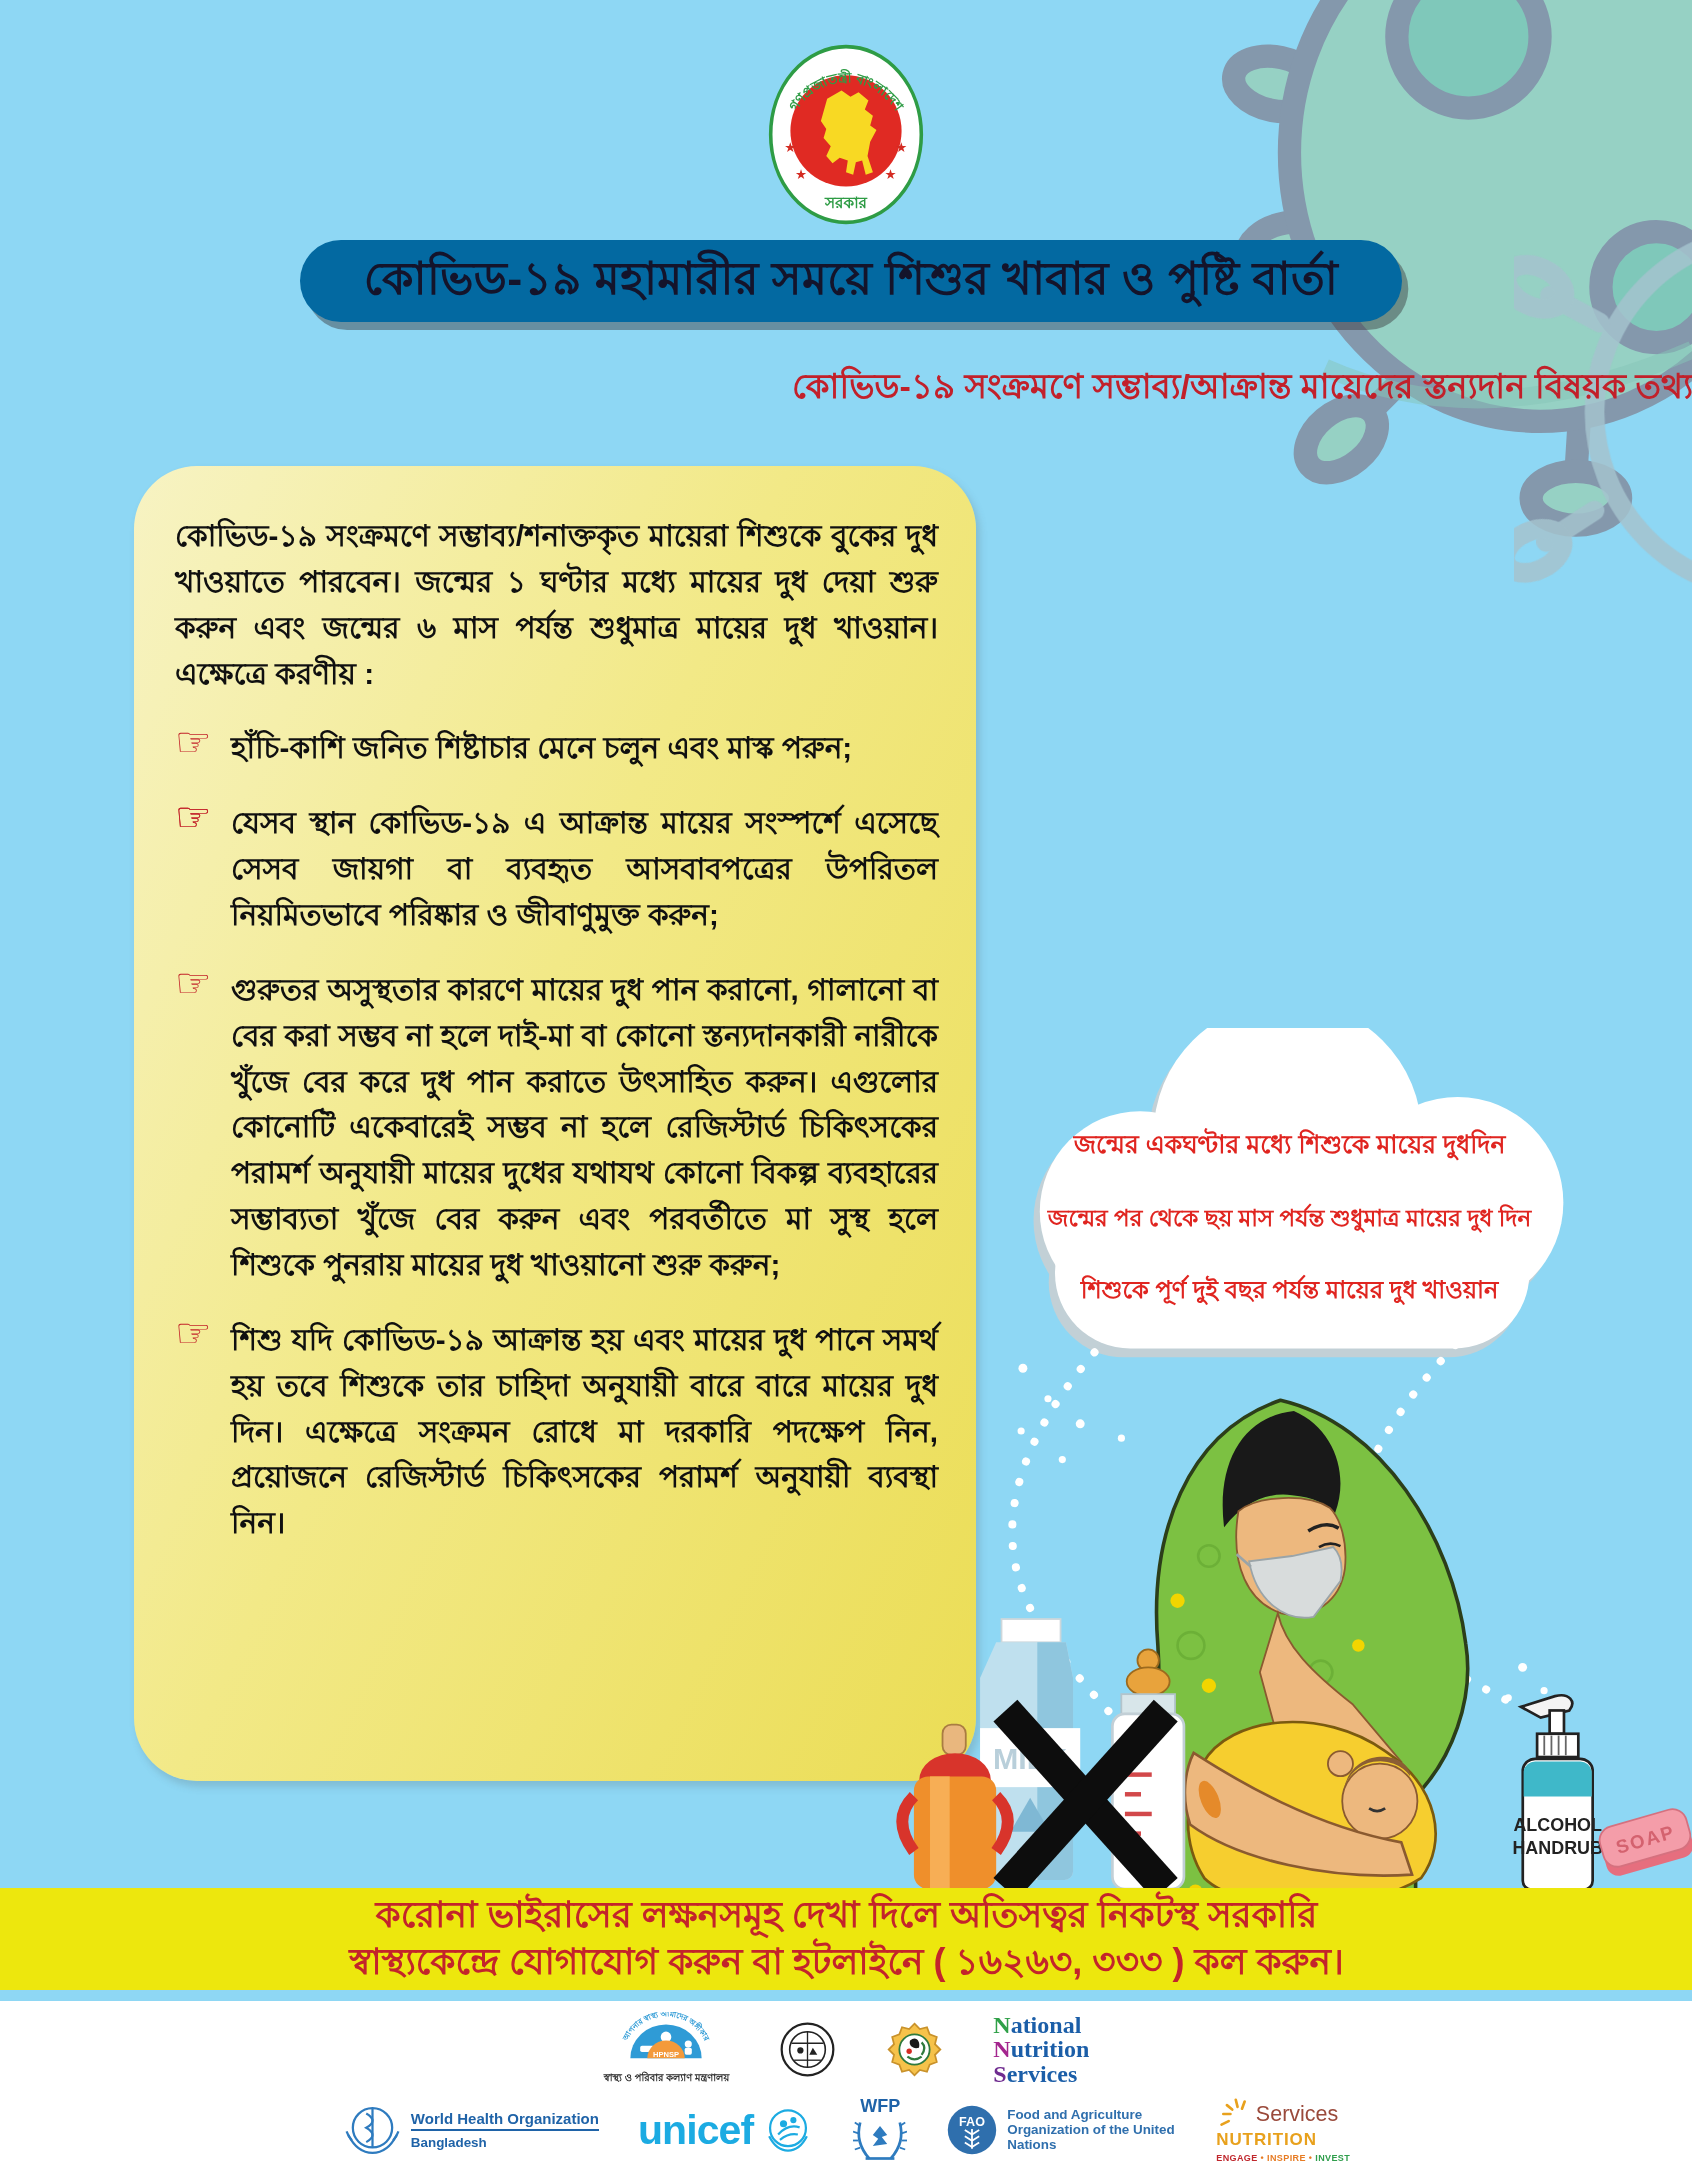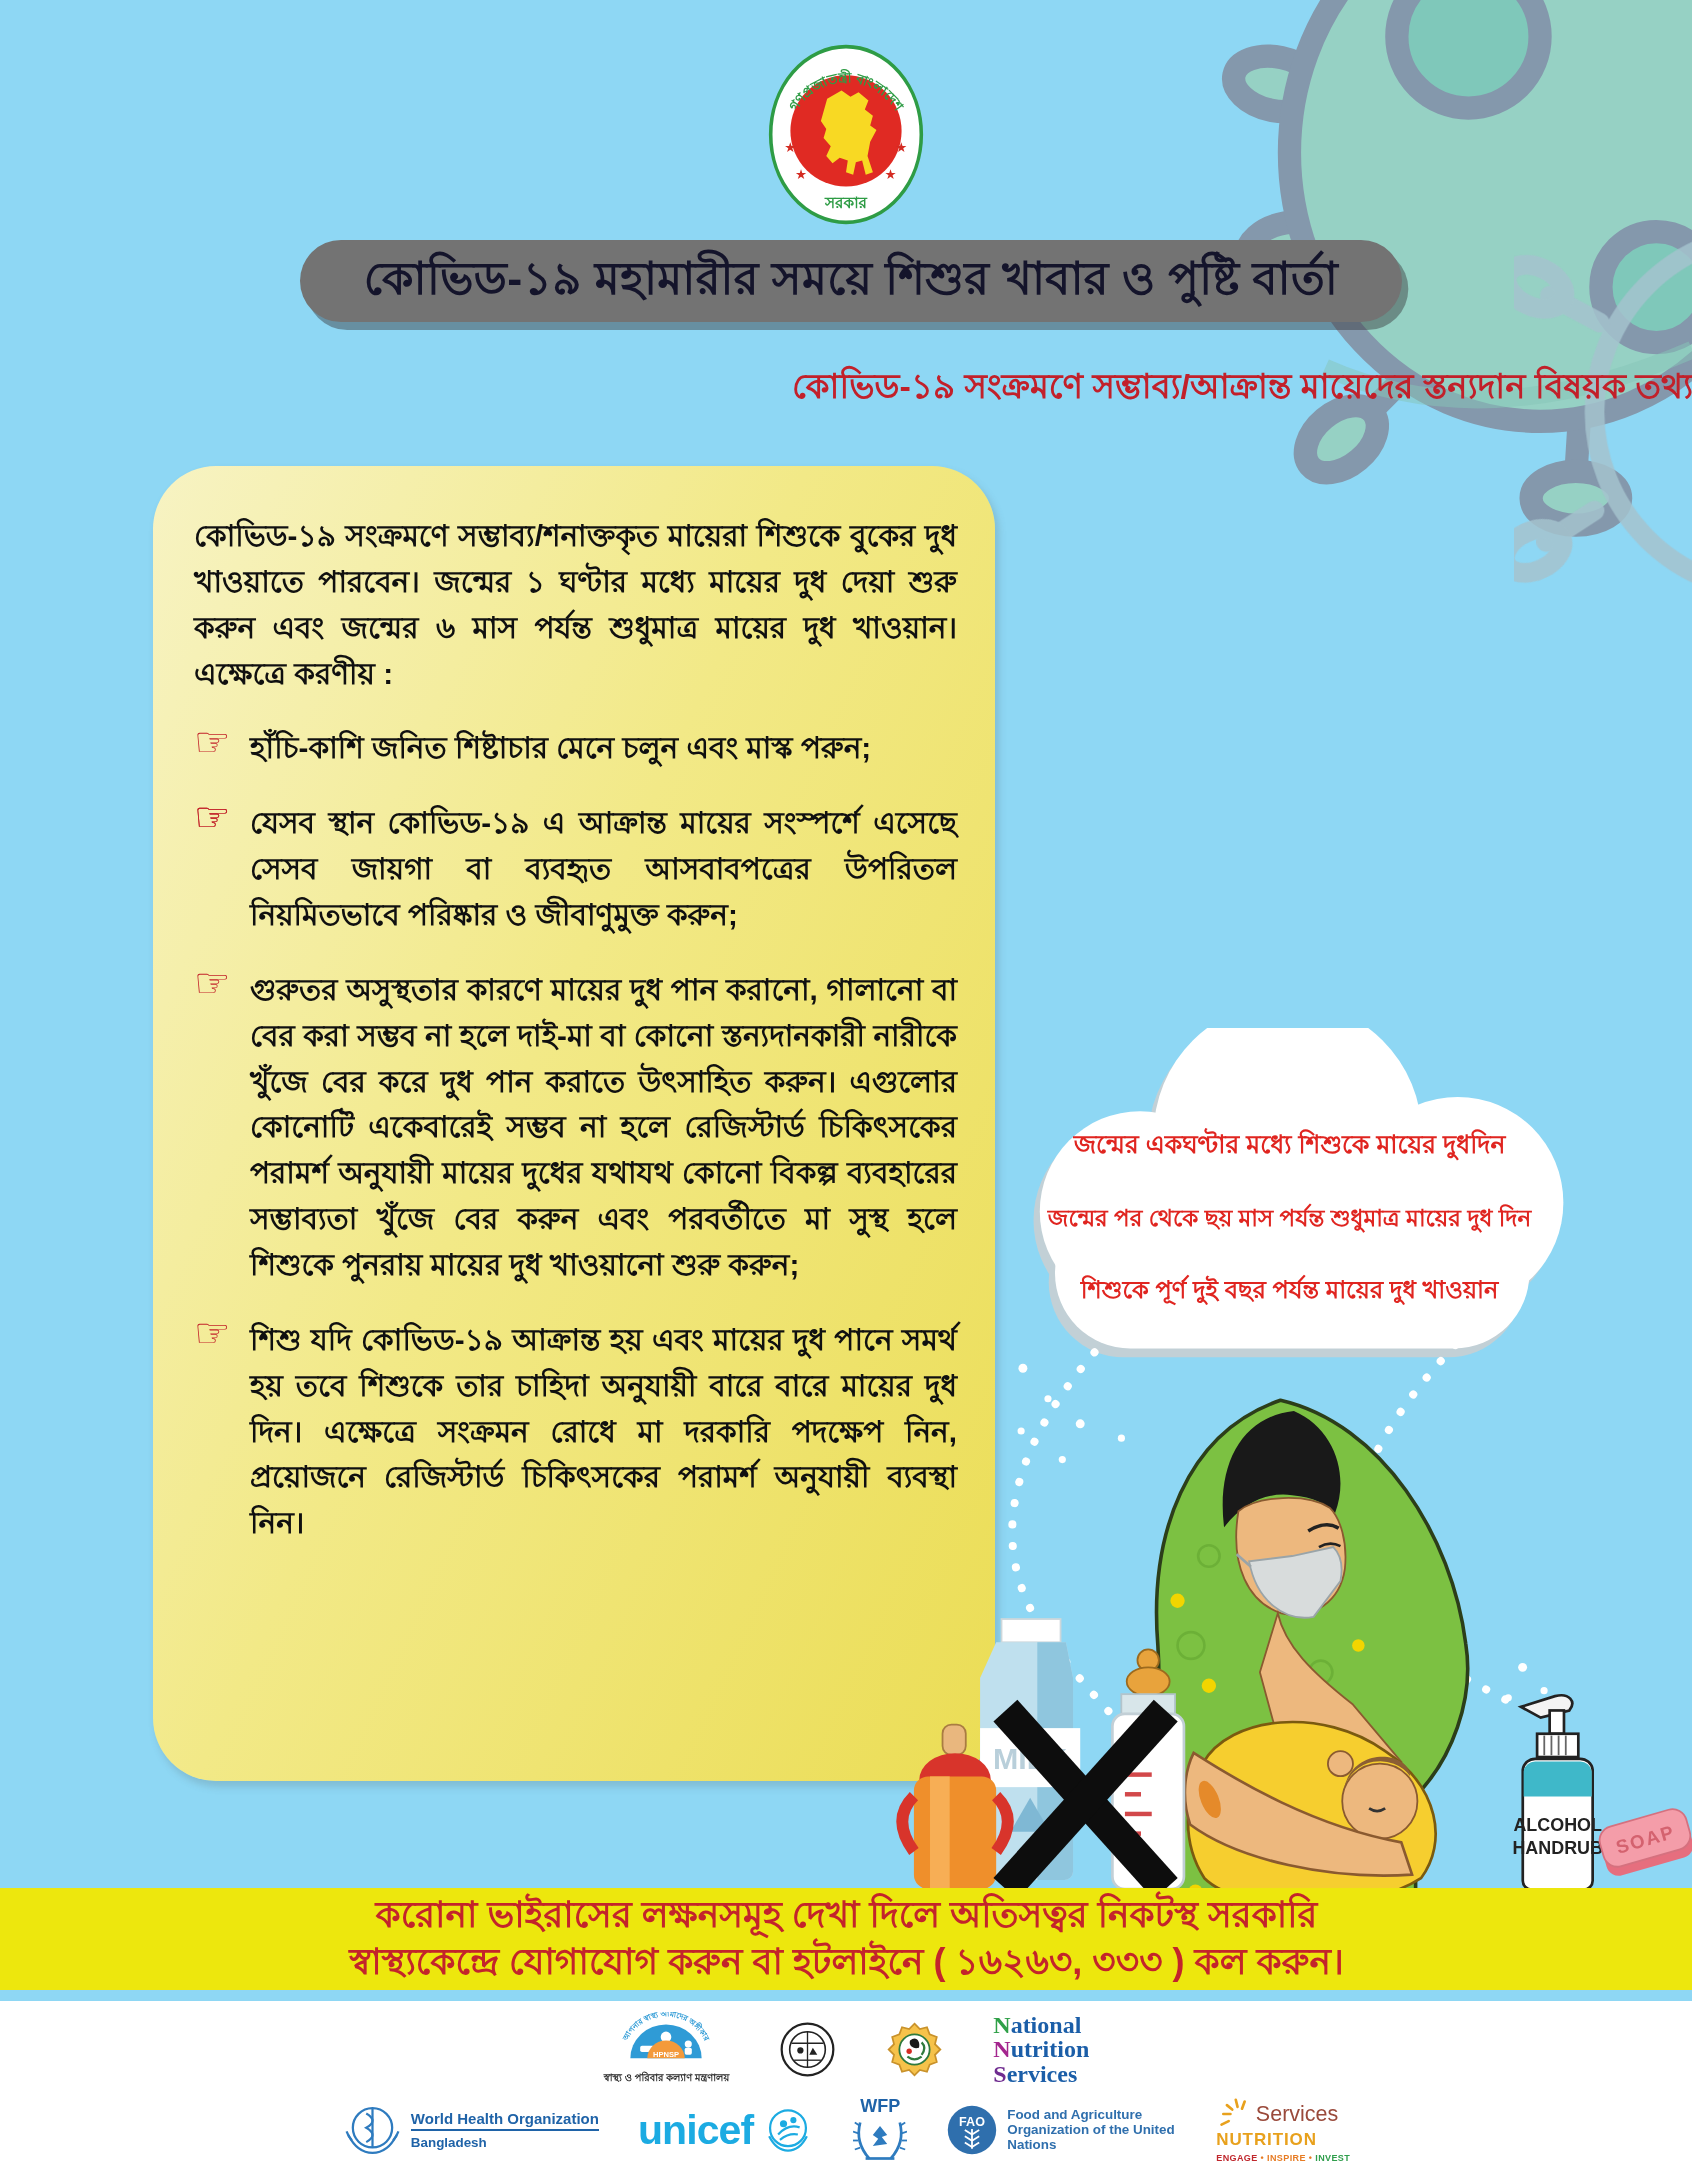--- a/index.html
+++ b/index.html
@@ -13,39 +13,39 @@
   
   .virus-big{position:absolute;left:1191px;top:-134px;width:537px;height:681px;z-index:1;}
   .virus-faint{position:absolute;left:1514px;top:197px;width:179px;height:466px;z-index:1;}
 
   
   .emblem{position:absolute;left:768px;top:43px;width:156px;height:183px;z-index:2;}
 
   
   .title-pill{
     position:absolute;left:300px;top:240px;width:1102px;height:82px;z-index:2;
-    background:#737373;border-radius:41px;
+    background:#0369a1;border-radius:41px;
     box-shadow:6.3px 8px 0 rgba(55,55,60,.45);
     display:flex;align-items:center;justify-content:center;
   }
   .title-pill span{
     color:#14142B;font-size:45px;font-weight:800;letter-spacing:0.4px;white-space:nowrap;
   }
   .subtitle{
     position:absolute;left:0;top:360px;width:1693px;text-align:right;z-index:2;
     color:#C2202A;font-size:34px;font-weight:800;
   }
 
   
   .content-box{
     position:absolute;left:134px;top:466px;width:842px;height:1315px;z-index:2;
     border-radius:63px;overflow:hidden;
     background:linear-gradient(115deg,#F7F3C3 0%,#F2E987 45%,#EBDD55 100%);
     box-shadow:3.6px 5.4px 7.2px rgba(90,110,120,.25);
-    box-sizing:border-box;padding:47px 38px 27px 41px;margin-left:19px;
+    box-sizing:border-box;padding:47px 38px 27px 41px;
   }
   .intro{
     color:#101010;font-size:29.6px;line-height:1.55;font-weight:700;text-align:justify;
   }
   .bullet{position:relative;margin-top:29px;padding-left:56px;
     color:#101010;font-size:29.6px;line-height:1.55;font-weight:700;text-align:justify;}
   .bullet .hand{
     position:absolute;left:0;top:-3.6px;color:#C3242B;font-size:41px;font-weight:400;line-height:1;
   }
 

